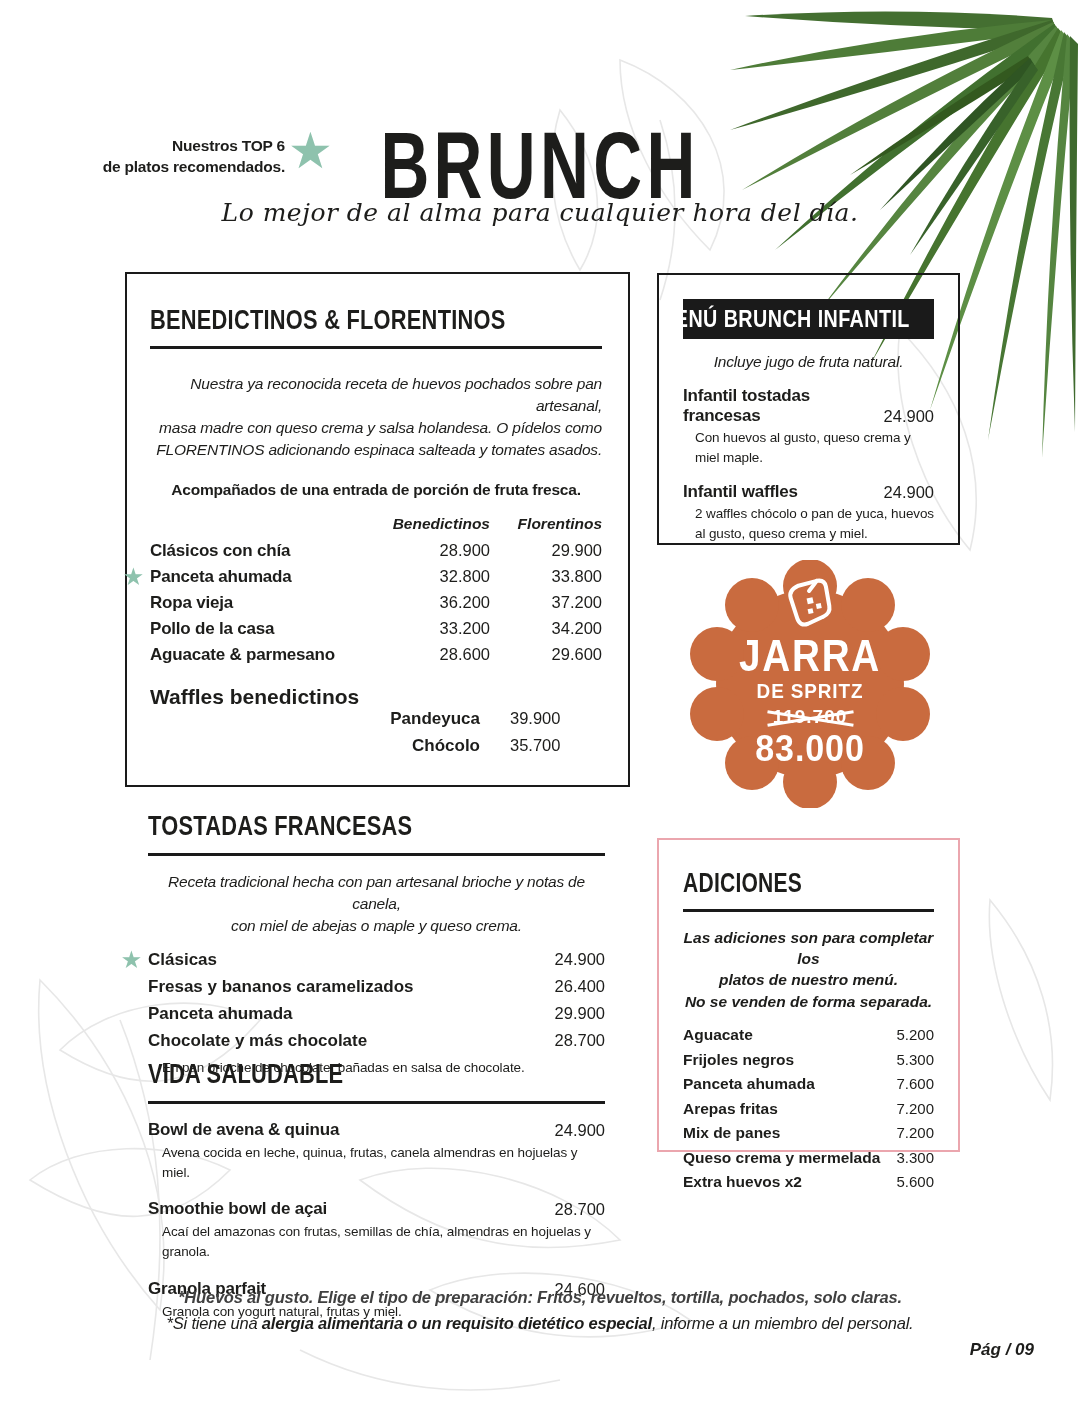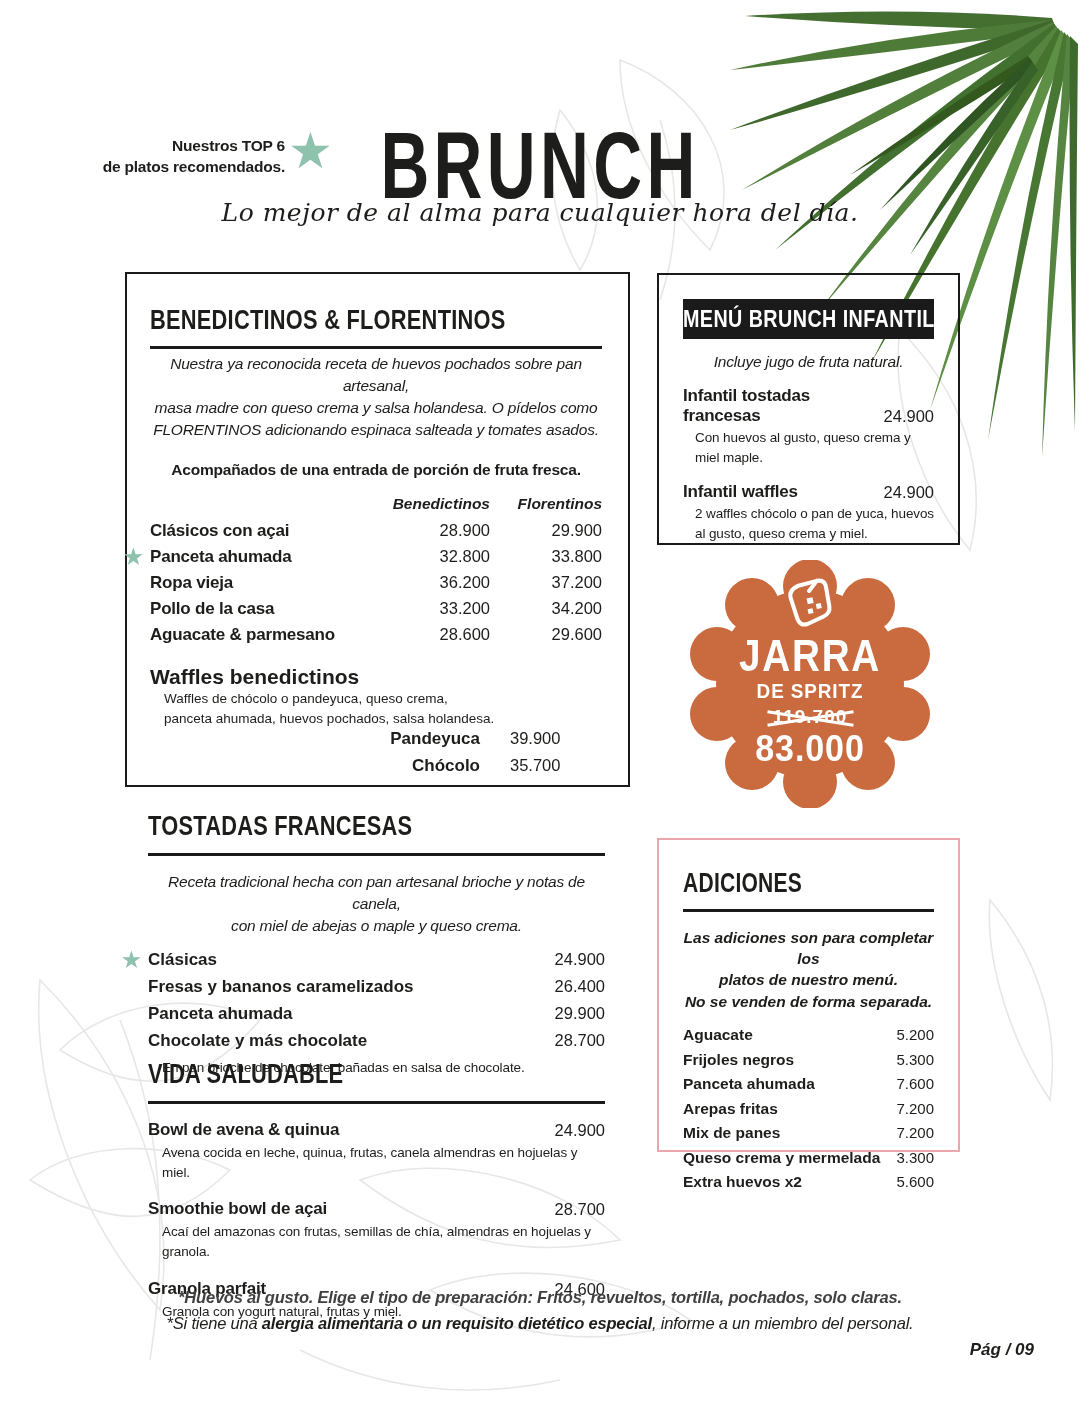--- a/index.html
+++ b/index.html
@@ -30,41 +30,41 @@
   .row{display:flex;justify-content:space-between;align-items:flex-end;}
   .iname{font-weight:700;font-size:17px;letter-spacing:-.2px;}
   .iprice{font-size:16.5px;}
   .subdesc{font-size:13.5px;padding-left:14px;line-height:1.5;letter-spacing:-.1px;}
   .star{color:#8ec2ad;}
 
   
   .box-ben{position:absolute;left:125px;top:272px;width:505px;height:515px;
            border:2px solid #1a1a1a;padding:30px 26px 0 23px;background:transparent;}
   .box-ben .rule{margin-top:10px;}
-  .box-ben .desc-i{margin-top:4px;}
+  .box-ben .desc-i{margin-top:24px;text-align:right;}
   .box-ben .bold-note{margin-top:20px;}
   .ben-table{margin-top:16px;}
   .ben-hrow{display:grid;grid-template-columns:1fr 104px 112px;font-style:italic;font-weight:700;
             font-size:15.5px;height:26px;}
   .ben-row{display:grid;grid-template-columns:1fr 104px 112px;height:26px;align-items:baseline;}
   .ben-row .nm{position:relative;}
   .pr{text-align:right;font-size:16.5px;}
   .hdr{text-align:right;}
   .rowstar{position:absolute;left:-26px;top:-2px;font-size:21px;}
   .waffles{margin-top:14px;}
   .wname{font-weight:700;font-size:21px;}
   .wdesc{font-size:13.5px;padding-left:14px;line-height:1.5;}
   .wvar{display:flex;align-items:baseline;height:27px;}
   .wvar .vn{width:330px;text-align:right;font-weight:700;font-size:17px;}
   .wvar .vp{margin-left:30px;font-size:16.5px;}
 
   
   .box-inf{position:absolute;left:657px;top:273px;width:303px;height:272px;
            border:2px solid #1a1a1a;padding:24px 24px 0 24px;}
-  .inf-bar{background:#1a1a1a;color:#fff;height:40px;display:flex;align-items:center;justify-content:center;}
+  .inf-bar{background:#1a1a1a;color:#fff;height:40px;display:flex;align-items:center;justify-content:flex-end;}
   .inf-bar span{font-weight:700;font-size:23.5px;letter-spacing:.5px;transform:scaleX(.84);white-space:nowrap;}
   .box-inf .desc-i{margin-top:12px;font-size:15.5px;}
   .inf-item{margin-top:13px;}
   .inf-item .subdesc{padding-left:12px;margin-top:2px;}
 
   
   .badge{position:absolute;left:688px;top:560px;width:244px;height:248px;}
   .badge svg.scallop{position:absolute;left:0;top:0;}
   .badge .content{position:absolute;left:0;top:0;width:100%;height:100%;text-align:center;color:#fff;}
   .badge .jug{margin-top:17px;}
@@ -164,21 +164,21 @@
       <div>FLORENTINOS adicionando espinaca salteada y tomates asados.</div>
     </div>
     <div class="bold-note">Acompañados de una entrada de porción de fruta fresca.</div>
     <div class="ben-table">
       <div class="ben-hrow">
         <div></div>
         <div class="hdr">Benedictinos</div>
         <div class="hdr">Florentinos</div>
       </div>
       <div class="ben-row">
-        <div class="nm iname">Clásicos con açai</div>
+        <div class="nm iname">Clásicos con chía</div>
         <div class="pr">28.900</div>
         <div class="pr">29.900</div>
       </div>
       <div class="ben-row">
         <div class="nm iname">
           <span class="rowstar star">★</span>
           <span>Panceta ahumada</span>
         </div>
         <div class="pr">32.800</div>
         <div class="pr">33.800</div>
@@ -194,24 +194,20 @@
         <div class="pr">34.200</div>
       </div>
       <div class="ben-row">
         <div class="nm iname">Aguacate &amp; parmesano</div>
         <div class="pr">28.600</div>
         <div class="pr">29.600</div>
       </div>
     </div>
     <div class="waffles">
       <div class="wname">Waffles benedictinos</div>
-      <div class="wdesc">
-        <div>Waffles de chócolo o pandeyuca, queso crema,</div>
-        <div>panceta ahumada, huevos pochados, salsa holandesa.</div>
-      </div>
       <div class="wvar">
         <div class="vn">Pandeyuca</div>
         <div class="vp">39.900</div>
       </div>
       <div class="wvar">
         <div class="vn">Chócolo</div>
         <div class="vp">35.700</div>
       </div>
     </div>
   </div>

